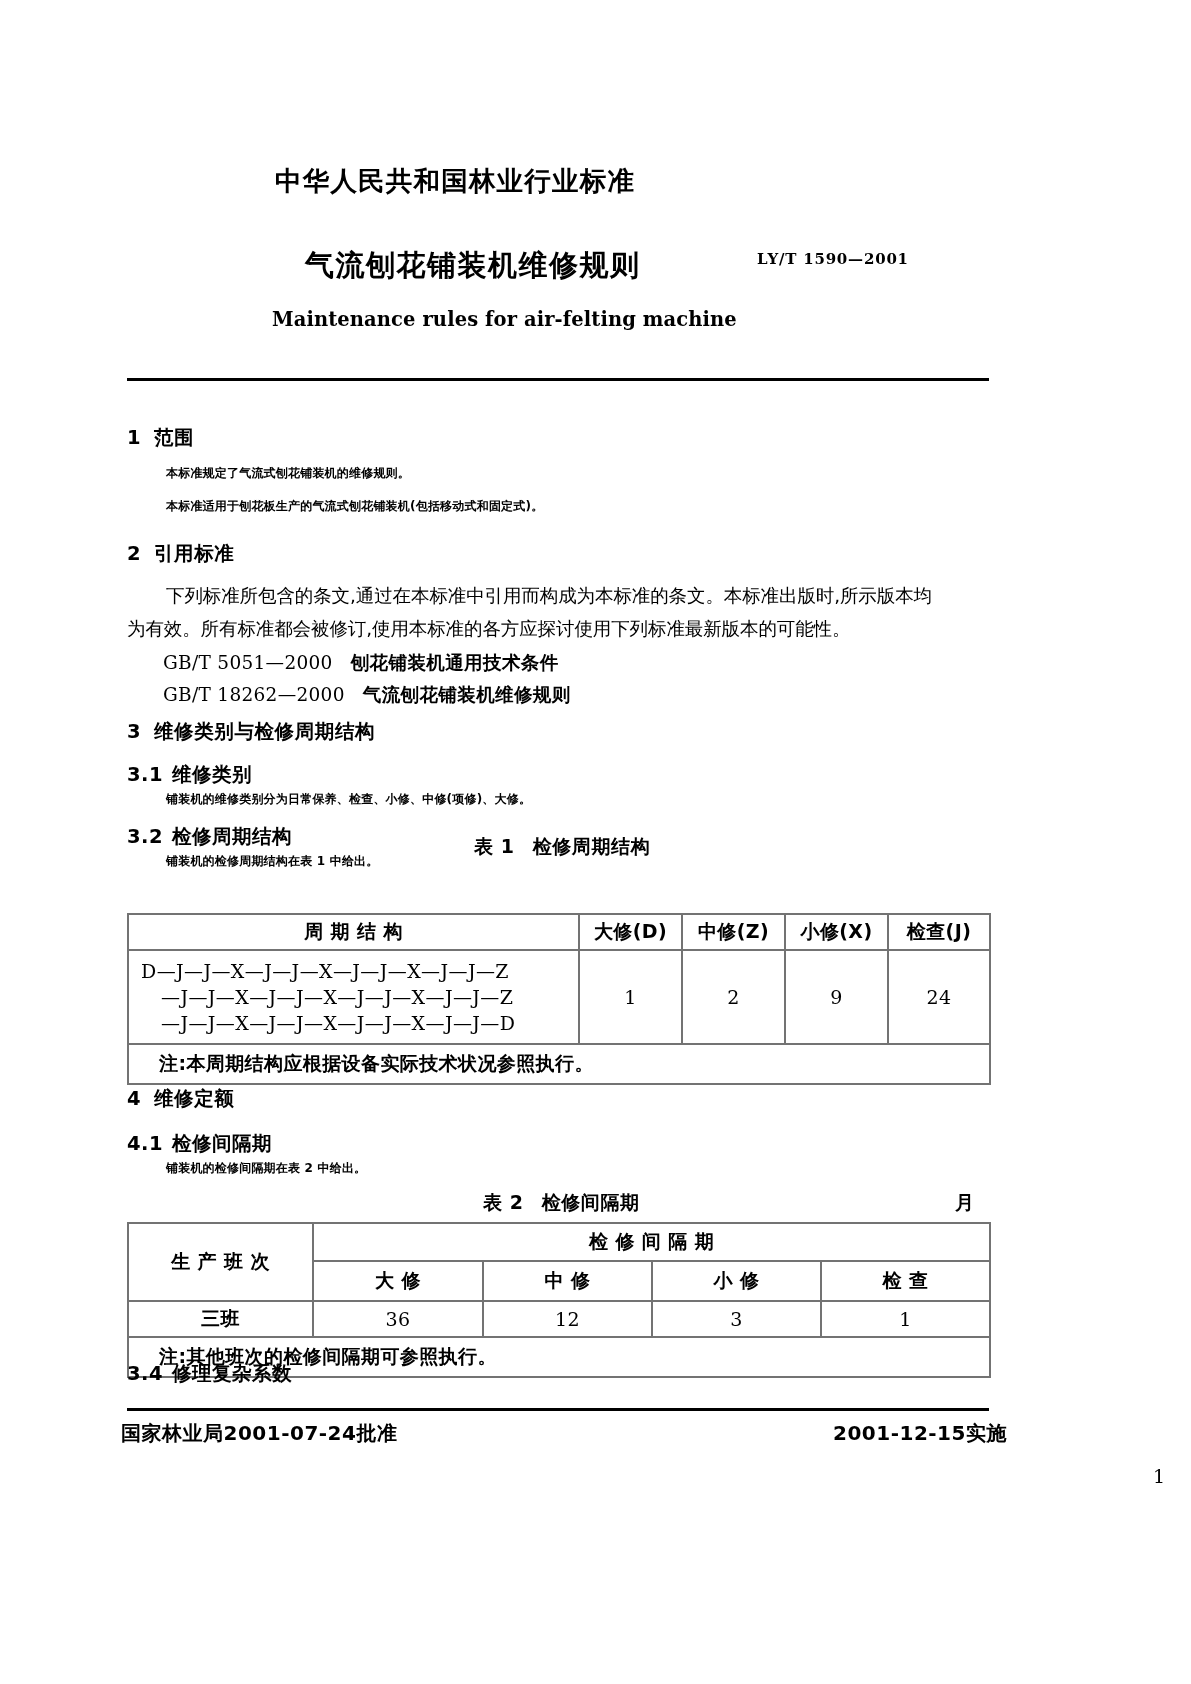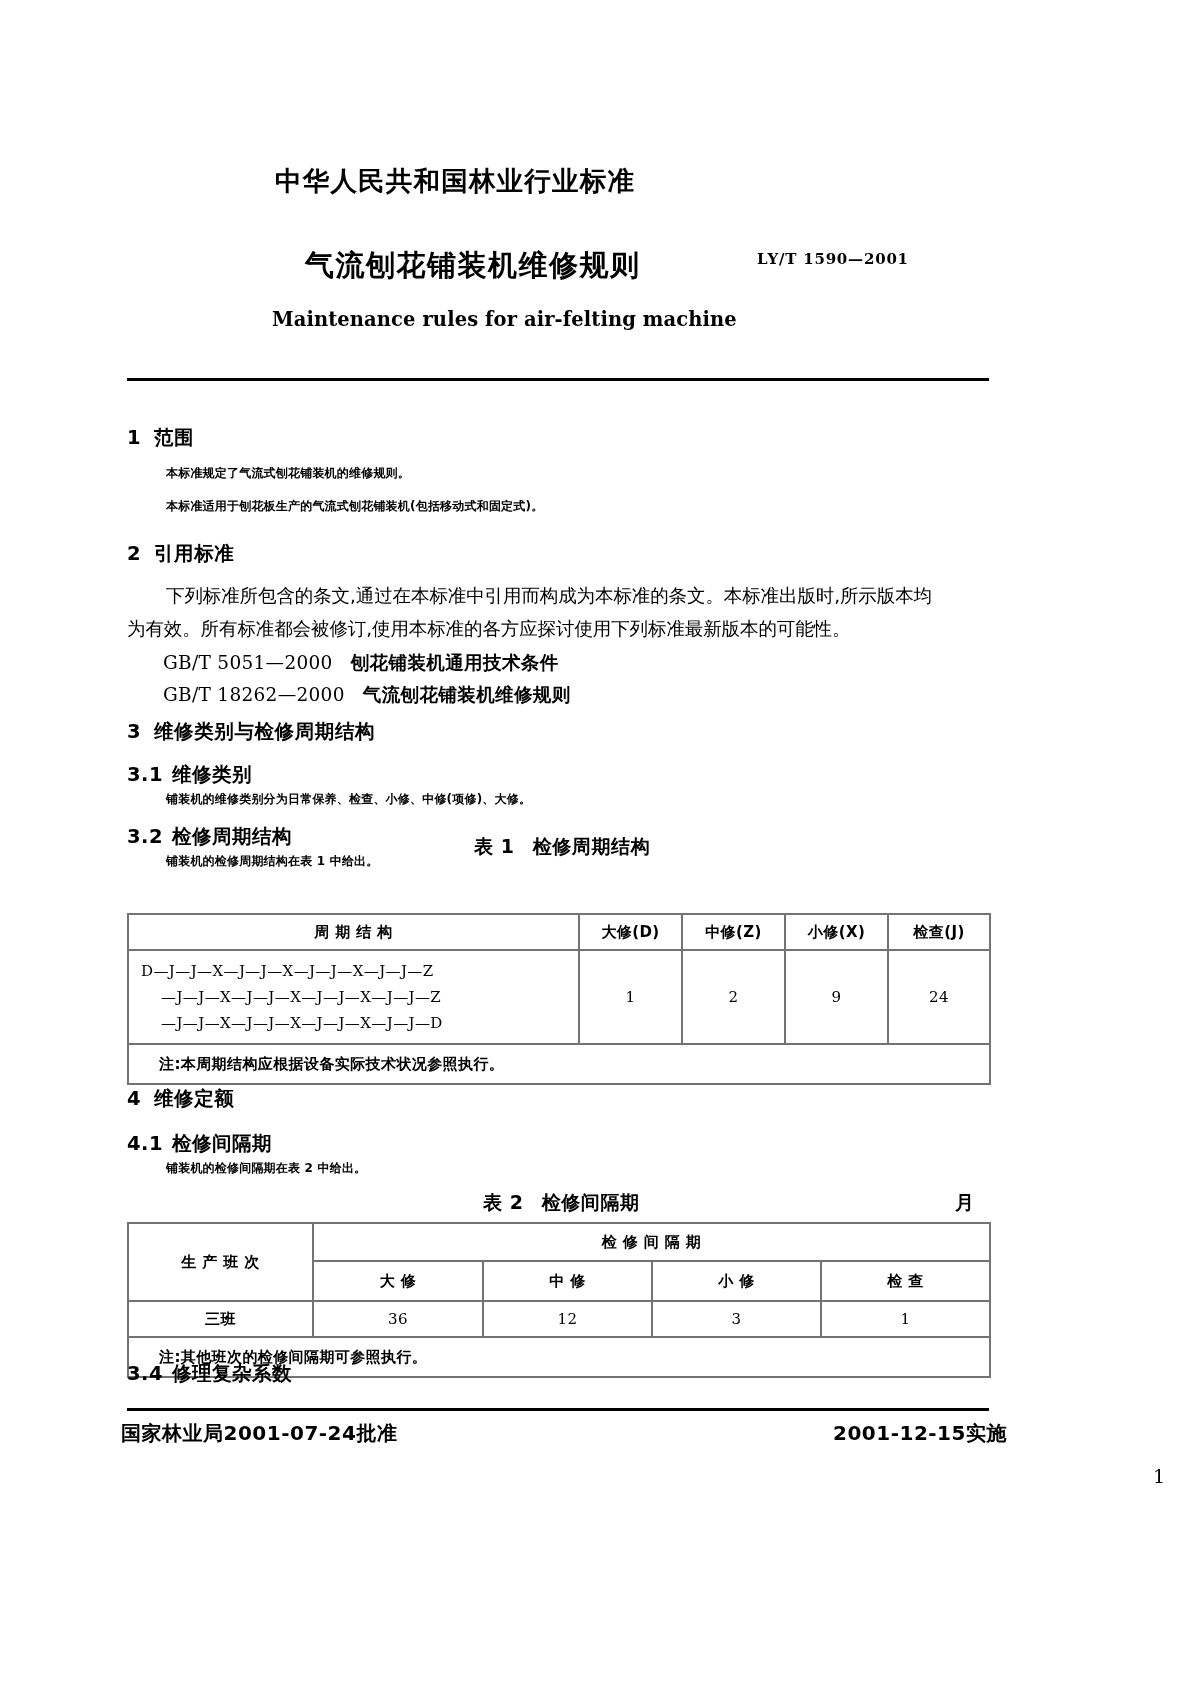--- a/index.html
+++ b/index.html
@@ -159,21 +159,21 @@
     position: absolute;
     border-collapse: collapse;
     table-layout: fixed;
     font-weight: bold;
   }
   table.doc-tbl td {
     border: 2px solid #737373;
     padding: 0;
     text-align: center;
     vertical-align: middle;
-    font-size: 15px;
+    font-size: 19px;
     letter-spacing: 0.4px;
   }
   table.doc-tbl .outer-top td { border-top-width: 2px; }
   .tbl-head td {
     height: 34px;
     font-size: 17.5px;
   }
   .spaced {
     letter-spacing: 6px;
     padding-left: 6px;

